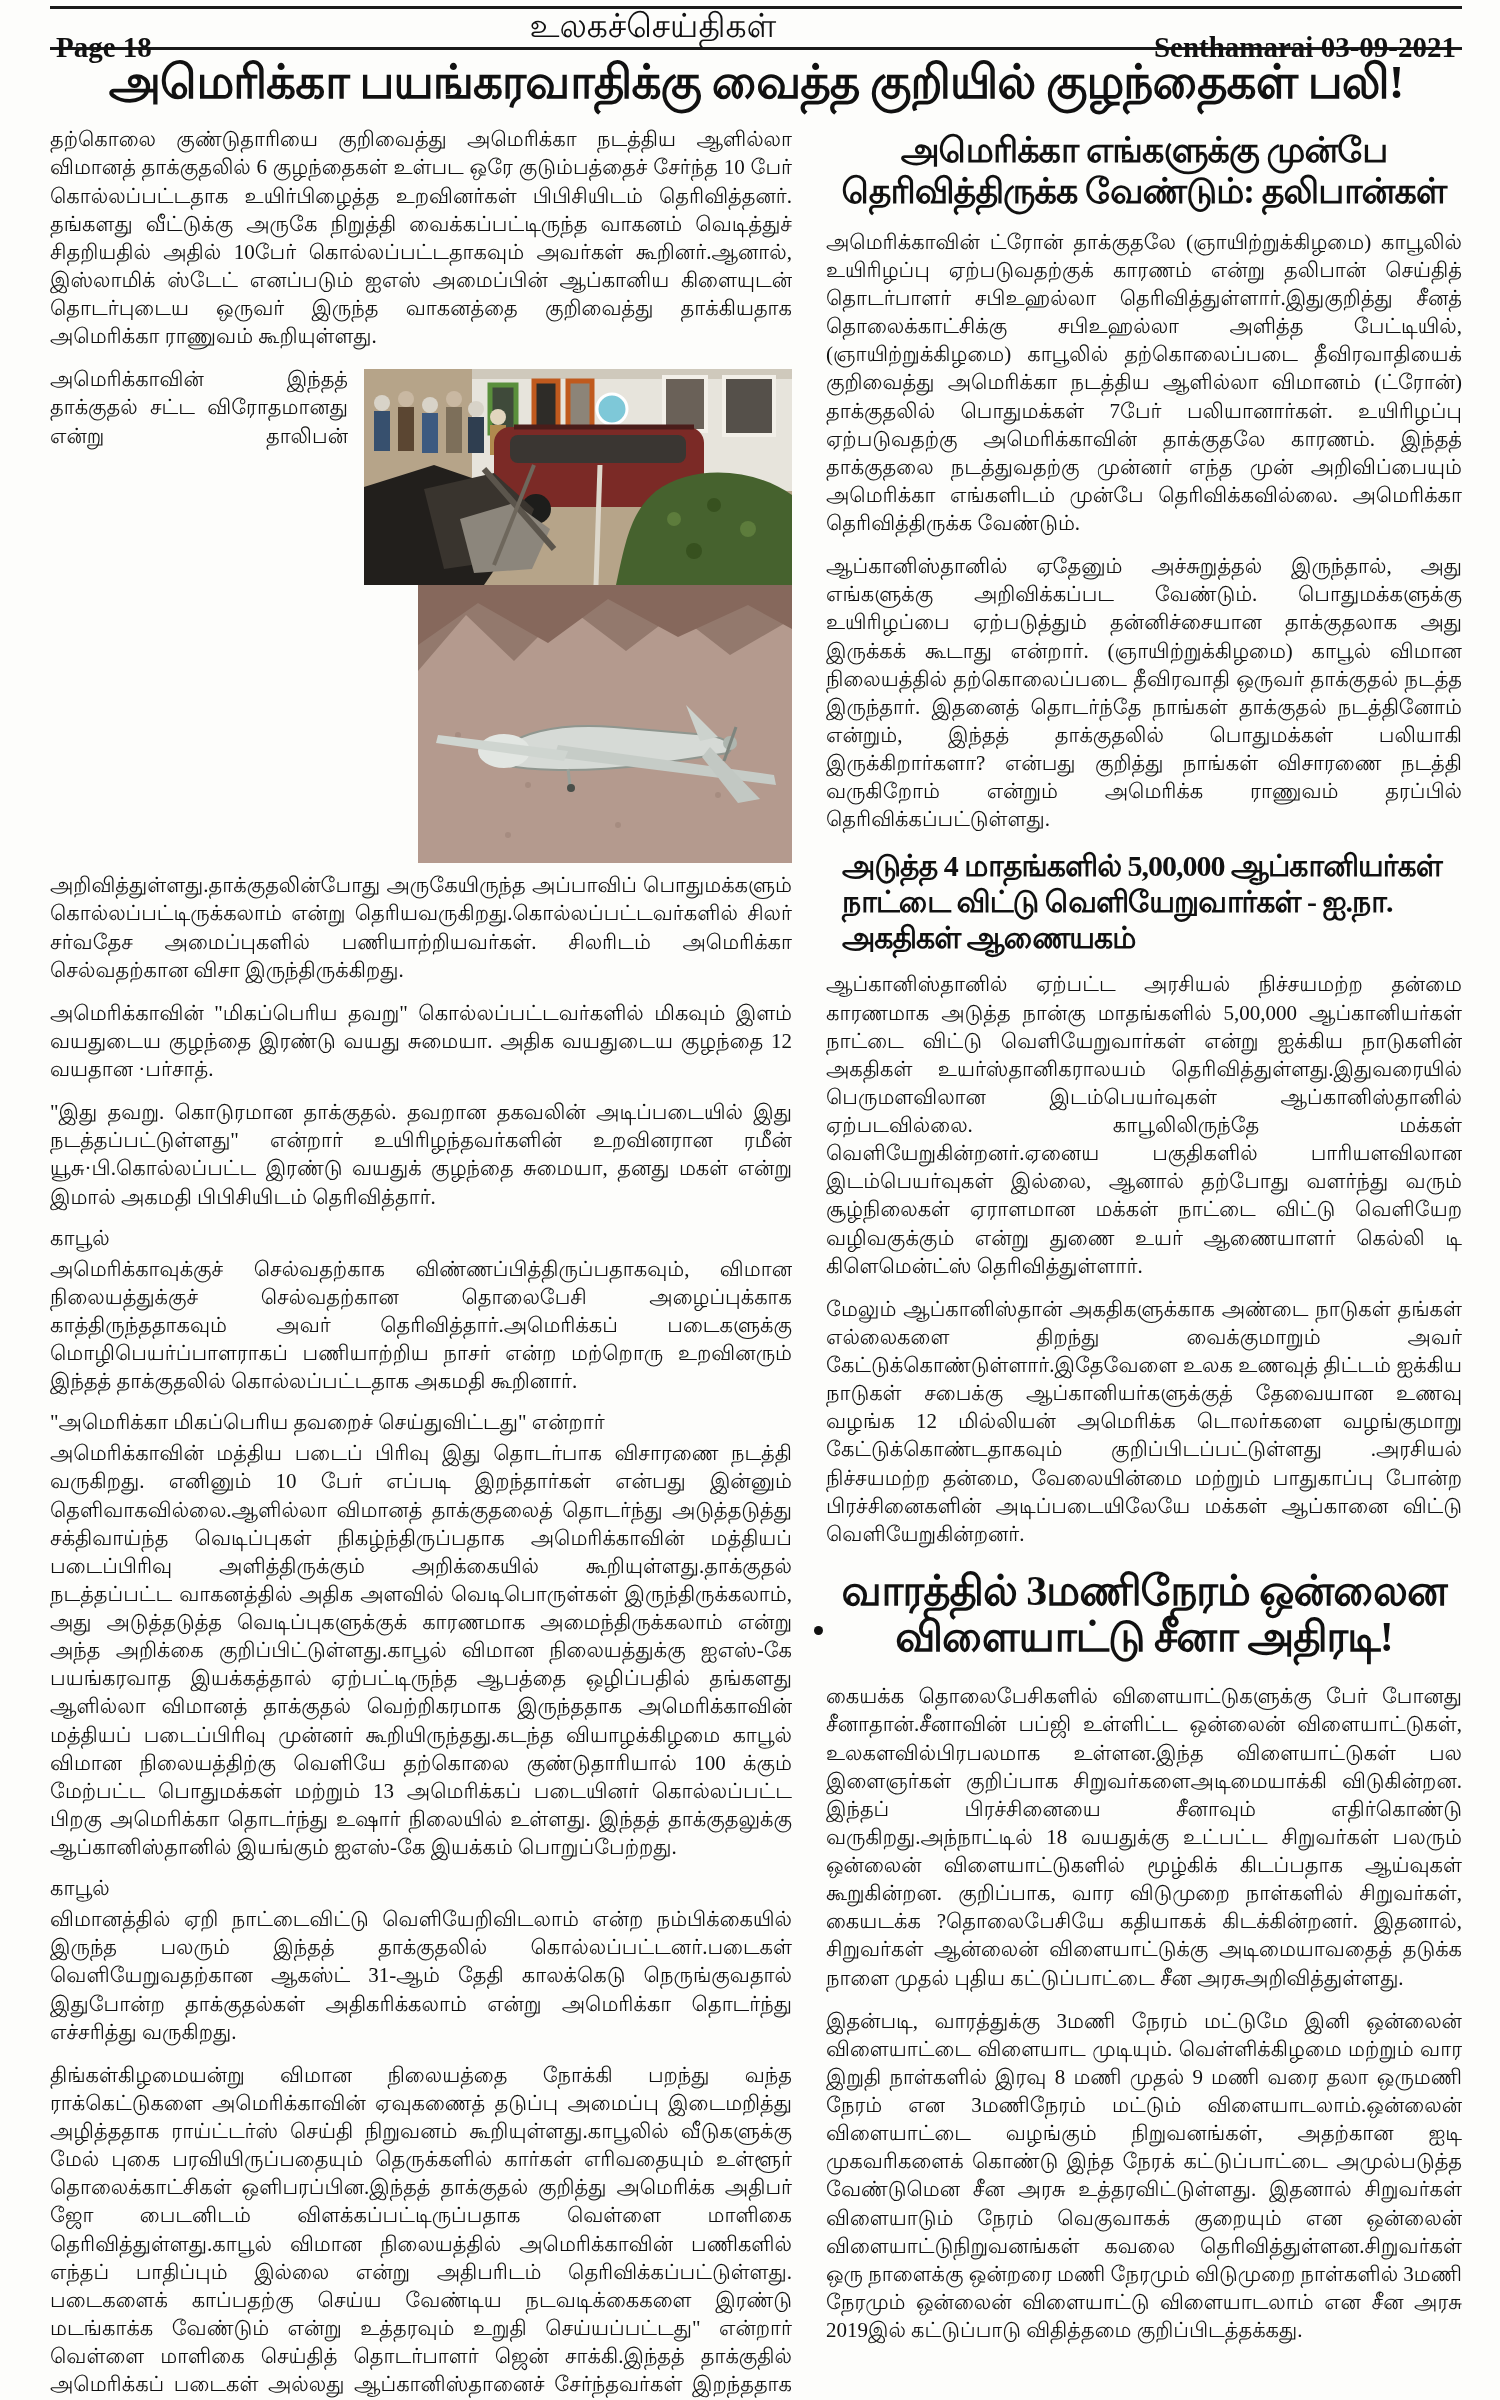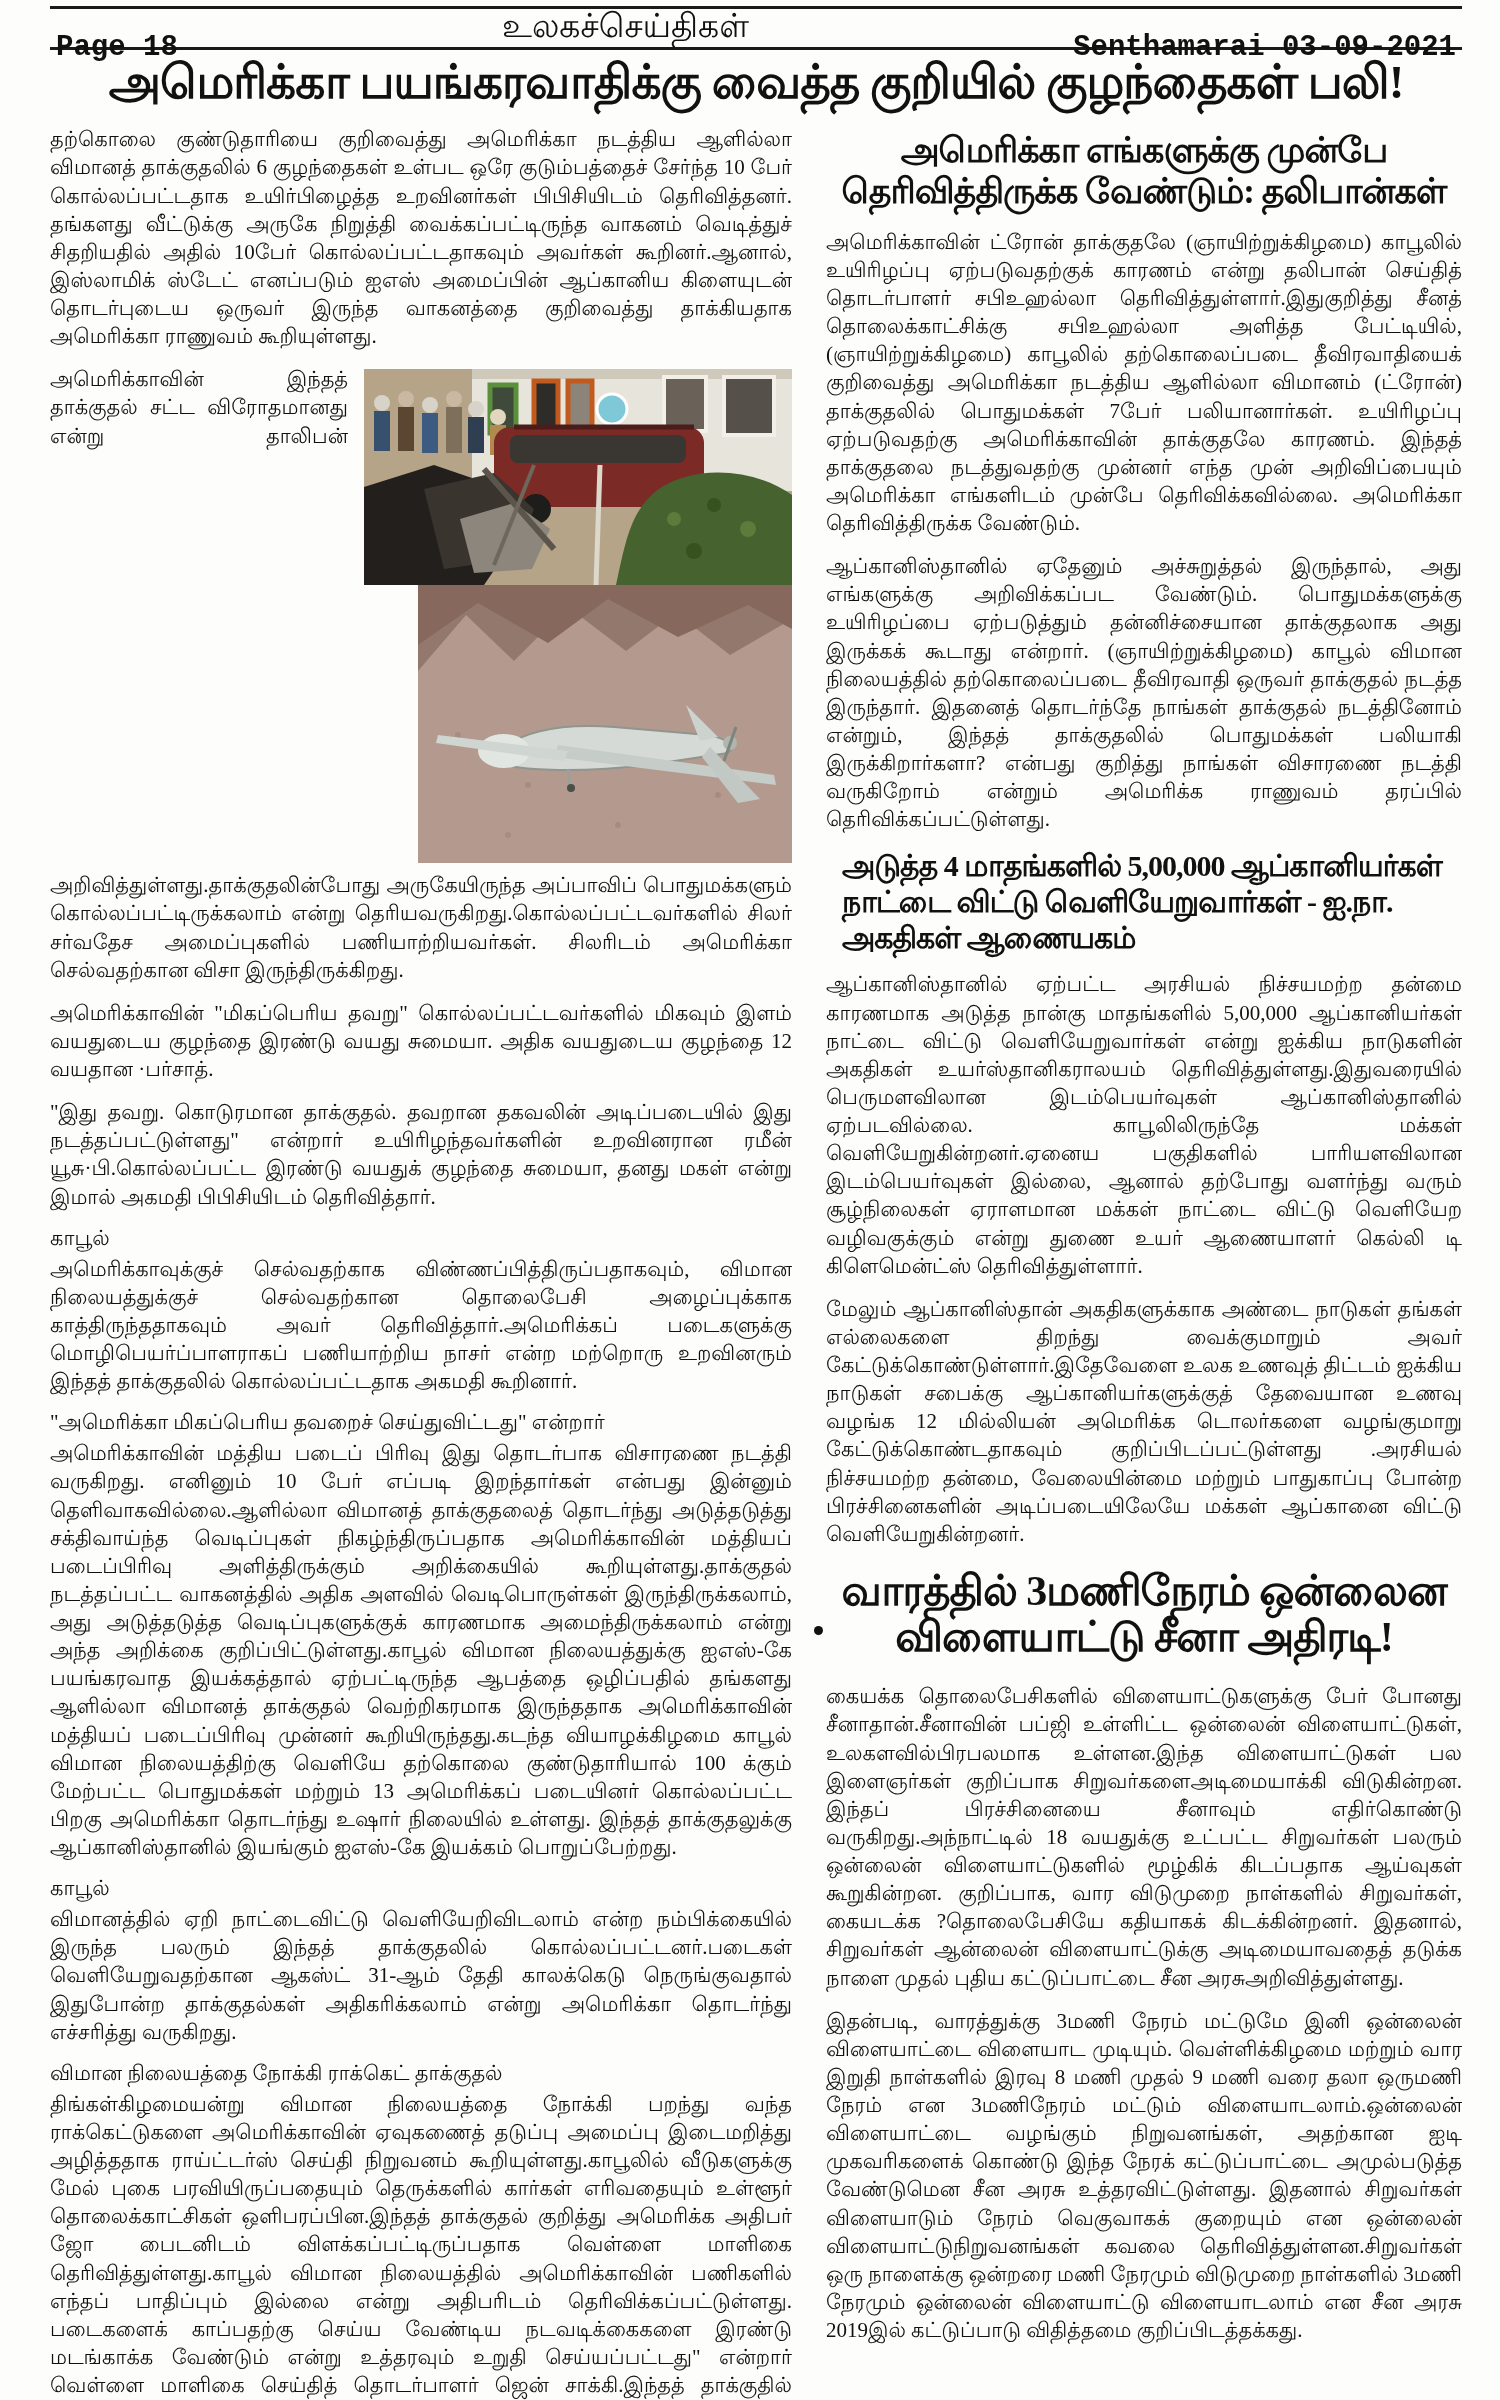--- a/index.html
+++ b/index.html
@@ -8,21 +8,21 @@
     font-family:"Liberation Serif", serif;
     position:relative;overflow:hidden;box-sizing:border-box;
     padding:6px 38px 0 50px;
   }
   .masthead{
     display:flex;align-items:center;justify-content:space-between;
     border-top:3px solid #1a1a1a;border-bottom:3px solid #1a1a1a;
     padding:4px 6px;height:44px;box-sizing:border-box;
   }
   .masthead .page-num,.masthead .brand{
-    font-family:Liberation Mono, monospace;font-weight:700;font-size:29px;margin-top:38px;
+    font-family:Liberation Serif, serif;font-weight:700;font-size:29px;margin-top:38px;
   }
   .masthead .section{font-size:33px;text-align:center;}
   .main-headline{
     text-align:center;font-weight:700;font-size:47px;line-height:1.05;
     margin:8px 0 18px;letter-spacing:-1px;
   }
   .content{display:flex;gap:34px;}
   .col-left{width:742px;flex:0 0 742px;}
   .col-right{flex:1;min-width:0;}
   .col p{
@@ -154,21 +154,20 @@
 
       <div class="subhead">காபூல்</div>
       <p>அமெரிக்காவுக்குச் செல்வதற்காக விண்ணப்பித்திருப்பதாகவும், விமான நிலையத்துக்குச் செல்வதற்கான தொலைபேசி அழைப்புக்காக காத்திருந்ததாகவும் அவர் தெரிவித்தார்.அமெரிக்கப் படைகளுக்கு மொழிபெயர்ப்பாளராகப் பணியாற்றிய நாசர் என்ற மற்றொரு உறவினரும் இந்தத் தாக்குதலில் கொல்லப்பட்டதாக அகமதி கூறினார்.</p>
 
       <div class="subhead">"அமெரிக்கா மிகப்பெரிய தவறைச் செய்துவிட்டது" என்றார்</div>
       <p>அமெரிக்காவின் மத்திய படைப் பிரிவு இது தொடர்பாக விசாரணை நடத்தி வருகிறது. எனினும் 10 பேர் எப்படி இறந்தார்கள் என்பது இன்னும் தெளிவாகவில்லை.ஆளில்லா விமானத் தாக்குதலைத் தொடர்ந்து அடுத்தடுத்து சக்திவாய்ந்த வெடிப்புகள் நிகழ்ந்திருப்பதாக அமெரிக்காவின் மத்தியப் படைப்பிரிவு அளித்திருக்கும் அறிக்கையில் கூறியுள்ளது.தாக்குதல் நடத்தப்பட்ட வாகனத்தில் அதிக அளவில் வெடிபொருள்கள் இருந்திருக்கலாம், அது அடுத்தடுத்த வெடிப்புகளுக்குக் காரணமாக அமைந்திருக்கலாம் என்று அந்த அறிக்கை குறிப்பிட்டுள்ளது.காபூல் விமான நிலையத்துக்கு ஐஎஸ்-கே பயங்கரவாத இயக்கத்தால் ஏற்பட்டிருந்த ஆபத்தை ஒழிப்பதில் தங்களது ஆளில்லா விமானத் தாக்குதல் வெற்றிகரமாக இருந்ததாக அமெரிக்காவின் மத்தியப் படைப்பிரிவு முன்னர் கூறியிருந்தது.கடந்த வியாழக்கிழமை காபூல் விமான நிலையத்திற்கு வெளியே தற்கொலை குண்டுதாரியால் 100 க்கும் மேற்பட்ட பொதுமக்கள் மற்றும் 13 அமெரிக்கப் படையினர் கொல்லப்பட்ட பிறகு அமெரிக்கா தொடர்ந்து உஷார் நிலையில் உள்ளது. இந்தத் தாக்குதலுக்கு ஆப்கானிஸ்தானில் இயங்கும் ஐஎஸ்-கே இயக்கம் பொறுப்பேற்றது.</p>
 
       <div class="subhead">காபூல்</div>
       <p>விமானத்தில் ஏறி நாட்டைவிட்டு வெளியேறிவிடலாம் என்ற நம்பிக்கையில் இருந்த பலரும் இந்தத் தாக்குதலில் கொல்லப்பட்டனர்.படைகள் வெளியேறுவதற்கான ஆகஸ்ட் 31-ஆம் தேதி காலக்கெடு நெருங்குவதால் இதுபோன்ற தாக்குதல்கள் அதிகரிக்கலாம் என்று அமெரிக்கா தொடர்ந்து எச்சரித்து வருகிறது.</p>
 
-      <div class="subhead">விமான நிலையத்தை நோக்கி ராக்கெட் தாக்குதல்</div>
       <p>திங்கள்கிழமையன்று விமான நிலையத்தை நோக்கி பறந்து வந்த ராக்கெட்டுகளை அமெரிக்காவின் ஏவுகணைத் தடுப்பு அமைப்பு இடைமறித்து அழித்ததாக ராய்ட்டர்ஸ் செய்தி நிறுவனம் கூறியுள்ளது.காபூலில் வீடுகளுக்கு மேல் புகை பரவியிருப்பதையும் தெருக்களில் கார்கள் எரிவதையும் உள்ளூர் தொலைக்காட்சிகள் ஒளிபரப்பின.இந்தத் தாக்குதல் குறித்து அமெரிக்க அதிபர் ஜோ பைடனிடம் விளக்கப்பட்டிருப்பதாக வெள்ளை மாளிகை தெரிவித்துள்ளது.காபூல் விமான நிலையத்தில் அமெரிக்காவின் பணிகளில் எந்தப் பாதிப்பும் இல்லை என்று அதிபரிடம் தெரிவிக்கப்பட்டுள்ளது. படைகளைக் காப்பதற்கு செய்ய வேண்டிய நடவடிக்கைகளை இரண்டு மடங்காக்க வேண்டும் என்று உத்தரவும் உறுதி செய்யப்பட்டது" என்றார் வெள்ளை மாளிகை செய்தித் தொடர்பாளர் ஜென் சாக்கி.இந்தத் தாக்குதில் அமெரிக்கப் படைகள் அல்லது ஆப்கானிஸ்தானைச் சேர்ந்தவர்கள் இறந்ததாக இதுவரை எந்தத் தகவலும் இல்லை.</p>
 
     </div>
 
     <div class="col col-right">
       <h2 class="rc-headline">அமெரிக்கா எங்களுக்கு முன்பே தெரிவித்திருக்க  வேண்டும்: தலிபான்கள்</h2>
       <p>அமெரிக்காவின் ட்ரோன் தாக்குதலே (ஞாயிற்றுக்கிழமை) காபூலில் உயிரிழப்பு ஏற்படுவதற்குக் காரணம் என்று தலிபான் செய்தித் தொடர்பாளர் சபிஉஹல்லா தெரிவித்துள்ளார்.இதுகுறித்து சீனத் தொலைக்காட்சிக்கு சபிஉஹல்லா அளித்த பேட்டியில், (ஞாயிற்றுக்கிழமை) காபூலில் தற்கொலைப்படை தீவிரவாதியைக் குறிவைத்து அமெரிக்கா நடத்திய ஆளில்லா விமானம் (ட்ரோன்) தாக்குதலில் பொதுமக்கள் 7பேர் பலியானார்கள். உயிரிழப்பு ஏற்படுவதற்கு அமெரிக்காவின் தாக்குதலே காரணம். இந்தத் தாக்குதலை நடத்துவதற்கு முன்னர் எந்த முன் அறிவிப்பையும் அமெரிக்கா எங்களிடம் முன்பே தெரிவிக்கவில்லை. அமெரிக்கா தெரிவித்திருக்க வேண்டும்.</p>
       <p>ஆப்கானிஸ்தானில் ஏதேனும் அச்சுறுத்தல் இருந்தால், அது எங்களுக்கு அறிவிக்கப்பட வேண்டும். பொதுமக்களுக்கு உயிரிழப்பை ஏற்படுத்தும் தன்னிச்சையான தாக்குதலாக அது இருக்கக் கூடாது என்றார். (ஞாயிற்றுக்கிழமை) காபூல் விமான நிலையத்தில் தற்கொலைப்படை தீவிரவாதி ஒருவர் தாக்குதல் நடத்த இருந்தார். இதனைத் தொடர்ந்தே நாங்கள் தாக்குதல் நடத்தினோம் என்றும், இந்தத் தாக்குதலில் பொதுமக்கள் பலியாகி இருக்கிறார்களா? என்பது குறித்து நாங்கள் விசாரணை நடத்தி வருகிறோம் என்றும் அமெரிக்க ராணுவம் தரப்பில் தெரிவிக்கப்பட்டுள்ளது.</p>
 
       <h2 class="rc-headline2">அடுத்த 4 மாதங்களில் 5,00,000 ஆப்கானியர்கள் நாட்டை விட்டு வெளியேறுவார்கள் - ஐ.நா. அகதிகள் ஆணையகம்</h2>

